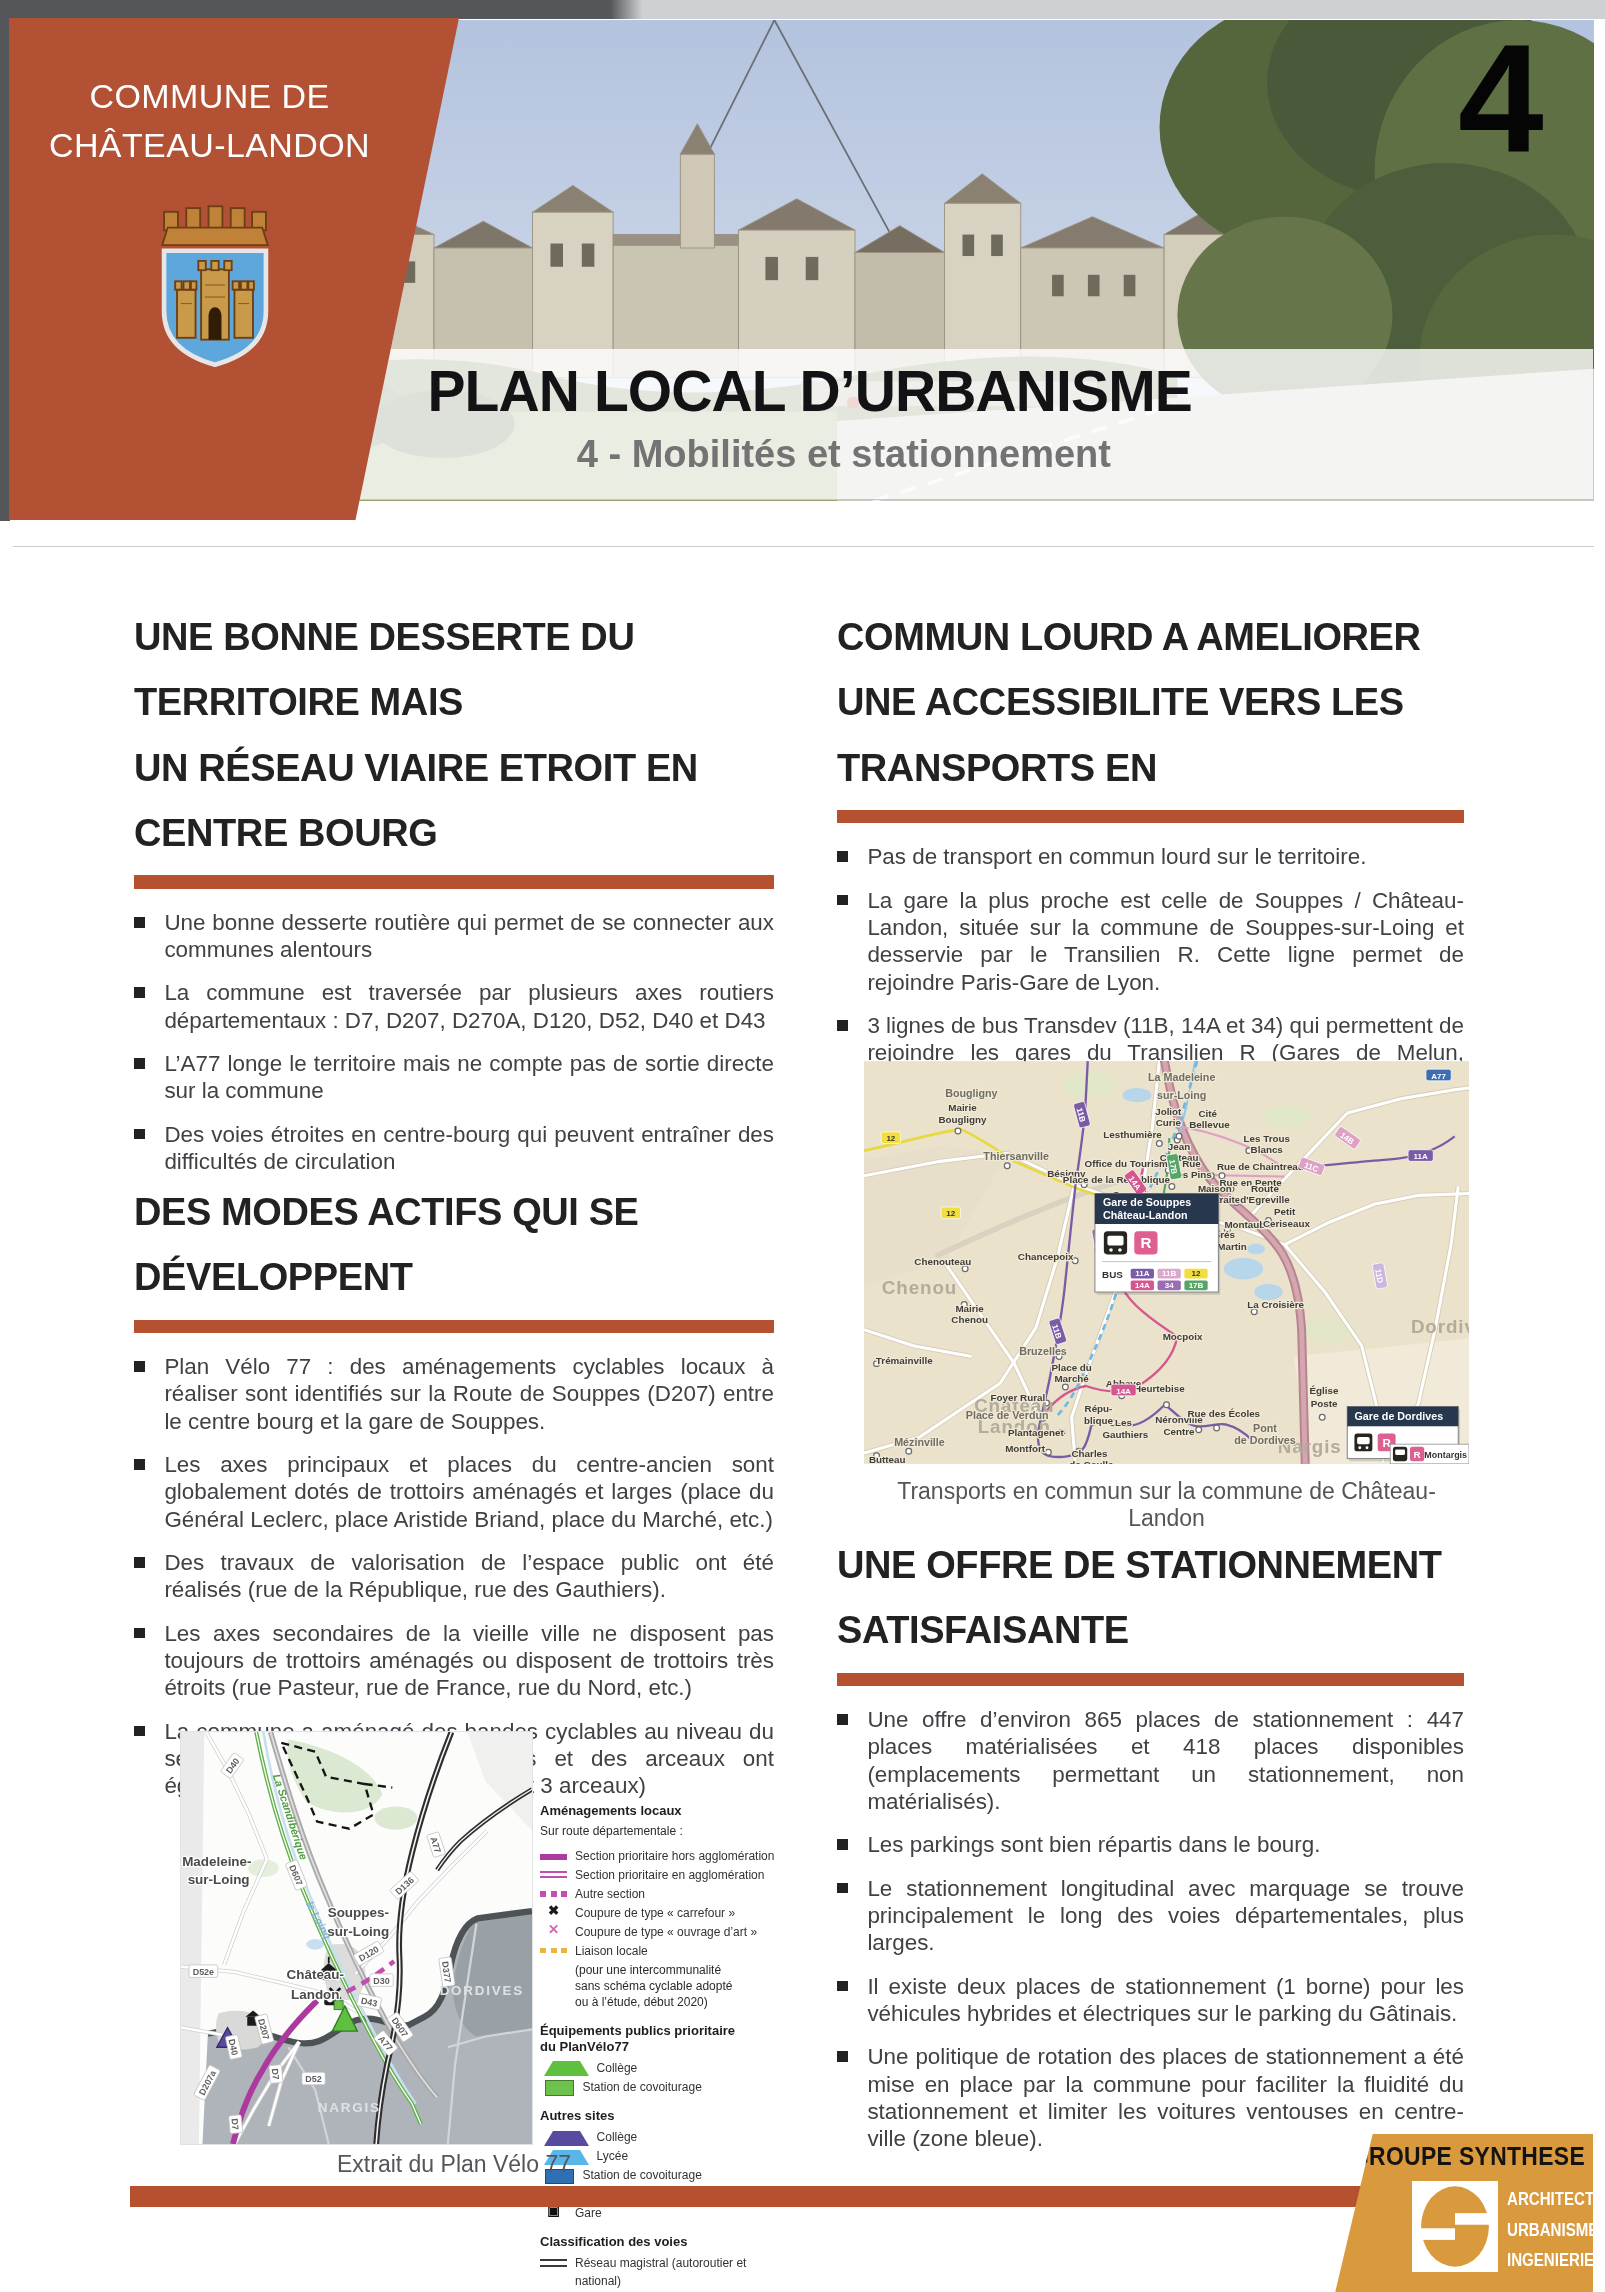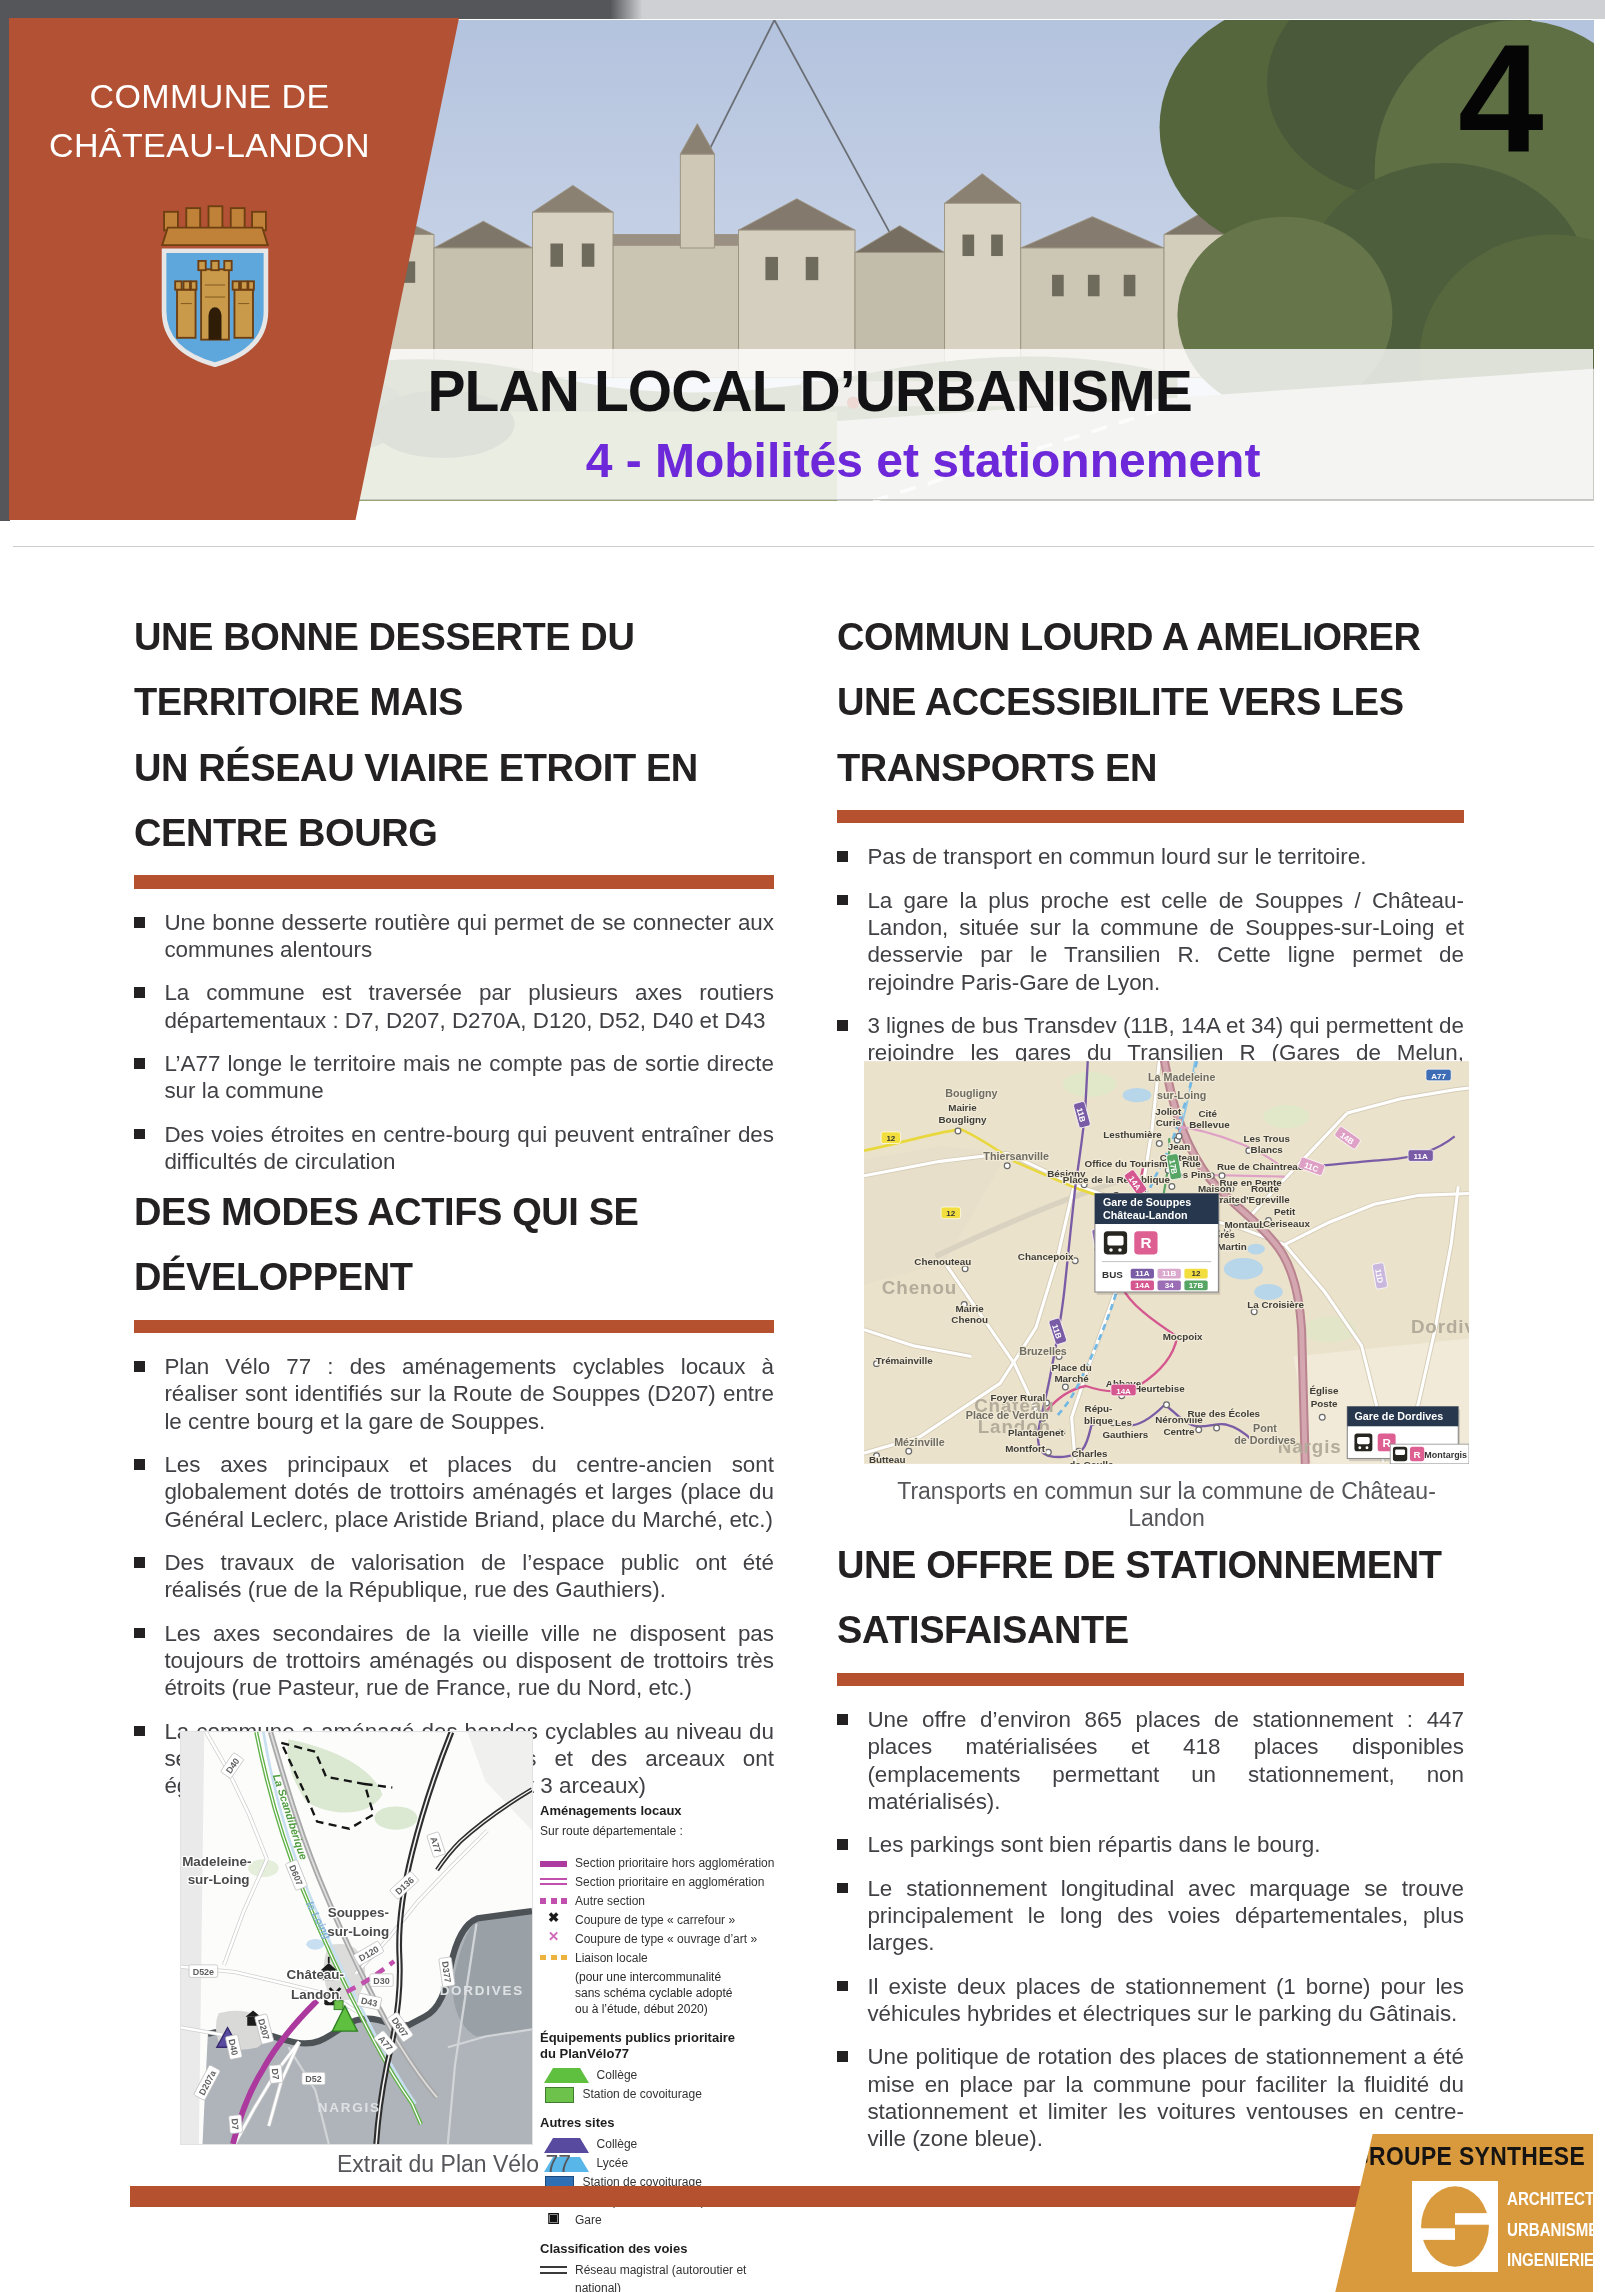--- a/index.html
+++ b/index.html
@@ -11,22 +11,22 @@
   .top-strip{position:absolute;left:0;top:0;width:100%;height:19px;
         background:linear-gradient(90deg,#55565a 0 38%,#cfd0d3 40%);}
   .left-sliver{position:absolute;left:0;top:0;width:9.9px;height:521px;background:#55565a;}
   
   .photo{position:absolute;left:12.5px;top:19.7px;width:1581px;height:481px;overflow:hidden;}
   .photo svg{display:block;width:100%;height:100%;}
   .banner{position:absolute;left:13.4px;top:349px;width:1580px;height:150px;
         background:rgba(255,255,255,.8);border-bottom:1.8px solid #c6c7c9;z-index:2;}
   .doc-title{position:absolute;left:414px;top:9px;width:833px;
         font-size:57px;font-weight:700;letter-spacing:-0.9px;color:#131315;}
-  .doc-subtitle{position:absolute;left:414px;top:84px;width:833px;text-align:right;
-        font-size:48px;font-weight:700;color:#6d28d9;}
+  .doc-subtitle{position:absolute;left:414px;top:84px;width:833px;text-align:center;
+        font-size:38px;font-weight:700;color:#737373;}
   .brown-panel{position:absolute;left:9px;top:18px;width:450px;height:502px;
         background:var(--panel);clip-path:polygon(0 0,100% 0,77% 100%,0 100%);
         filter:drop-shadow(2.7px 0 0 rgba(240,235,230,.8));z-index:3;}
   .commune{position:absolute;left:0;top:54px;width:401px;text-align:center;
         color:#fff;font-size:34px;line-height:1.45;font-weight:400;letter-spacing:0.4px;}
   .crest{position:absolute;left:127px;top:179px;width:158px;height:176px;}
   .page-number{position:absolute;left:1458px;top:21.5px;font-size:154px;font-weight:700;
         color:#050505;z-index:4;line-height: 1;}
   .header-divider{position:absolute;left:12.5px;top:546px;width:1581px;height:0.9px;background:#cbcccd;}
   
@@ -36,21 +36,21 @@
   ul.bullets{list-style:none;margin:20px 0 0 0;padding:0;}
   ul.bullets li{display:flex;gap:19.7px;margin-bottom:16px;font-size:22.4px;line-height:1.22;
         text-align:justify;color:var(--body);}
   .bsq{flex:0 0 10.7px;width:10.7px;height:10.7px;background:#232122;margin-top:8px;}
   .caption{position:absolute;text-align:center;font-size:23px;color:#55555a;}
   
   .velo-fig{position:absolute;left:134px;top:1731px;width:640px;height:421px;}
   .velo-map{position:absolute;left:46px;top:0;width:351px;height:412px;border:0.9px solid #e2e2e2;}
   .velo-legend{position:absolute;left:406px;top:59px;width:235px;font-size:12px;color:#333;line-height:1.5;}
   .lg-title{font-weight:700;font-size:13px;color:#1d1d1d;margin-top:12.5px;white-space:pre-line;line-height:1.25;margin-bottom:3.6px;}
-  .lg-sub{margin-bottom:14px;color:#2a2a2a;}
+  .lg-sub{margin-bottom:7px;color:#2a2a2a;}
   .lg-row{display:flex;gap:8px;align-items:flex-start;margin-bottom:0.9px;}
   .lg-row .lab{flex:1;}
   .lg-note{white-space:pre-line;color:#2a2a2a;margin-left:35px;line-height:1.35;margin-top:1.8px;}
   .sw{flex:0 0 27px;width:27px;height:12.5px;position:relative;margin-top:2.7px;}
   .sw-thick{height:6.3px;background:#ad3a9e;margin-top:6.3px;}
   .sw-dbl{height:7.2px;border-top:2.2px solid #c04fae;border-bottom:2.2px solid #c04fae;box-sizing:border-box;margin-top:4.5px;}
   .sw-dashm{height:5.4px;margin-top:6.3px;background:repeating-linear-gradient(90deg,#c04fae 0 6.3px,transparent 6.3px 10.7px);}
   .sw-dashg{height:5.4px;margin-top:6.3px;background:repeating-linear-gradient(90deg,#ecb33e 0 6.3px,transparent 6.3px 10.7px);}
   .sw-glyph{font-size:13.4px;line-height:13.4px;text-align:center;height:auto;margin-top:0;font-weight:700;}
   .swx-black{color:#1a1a1a;}

